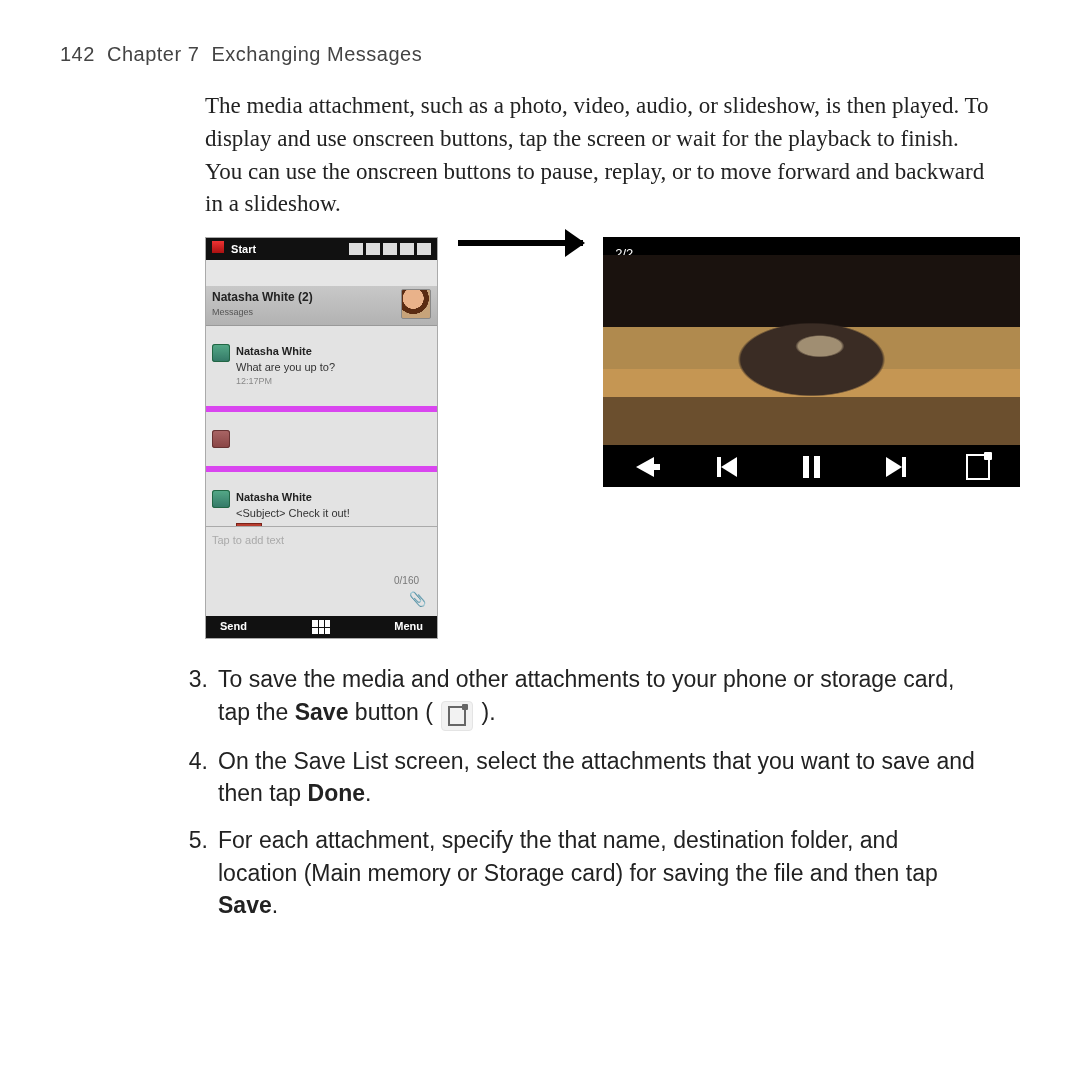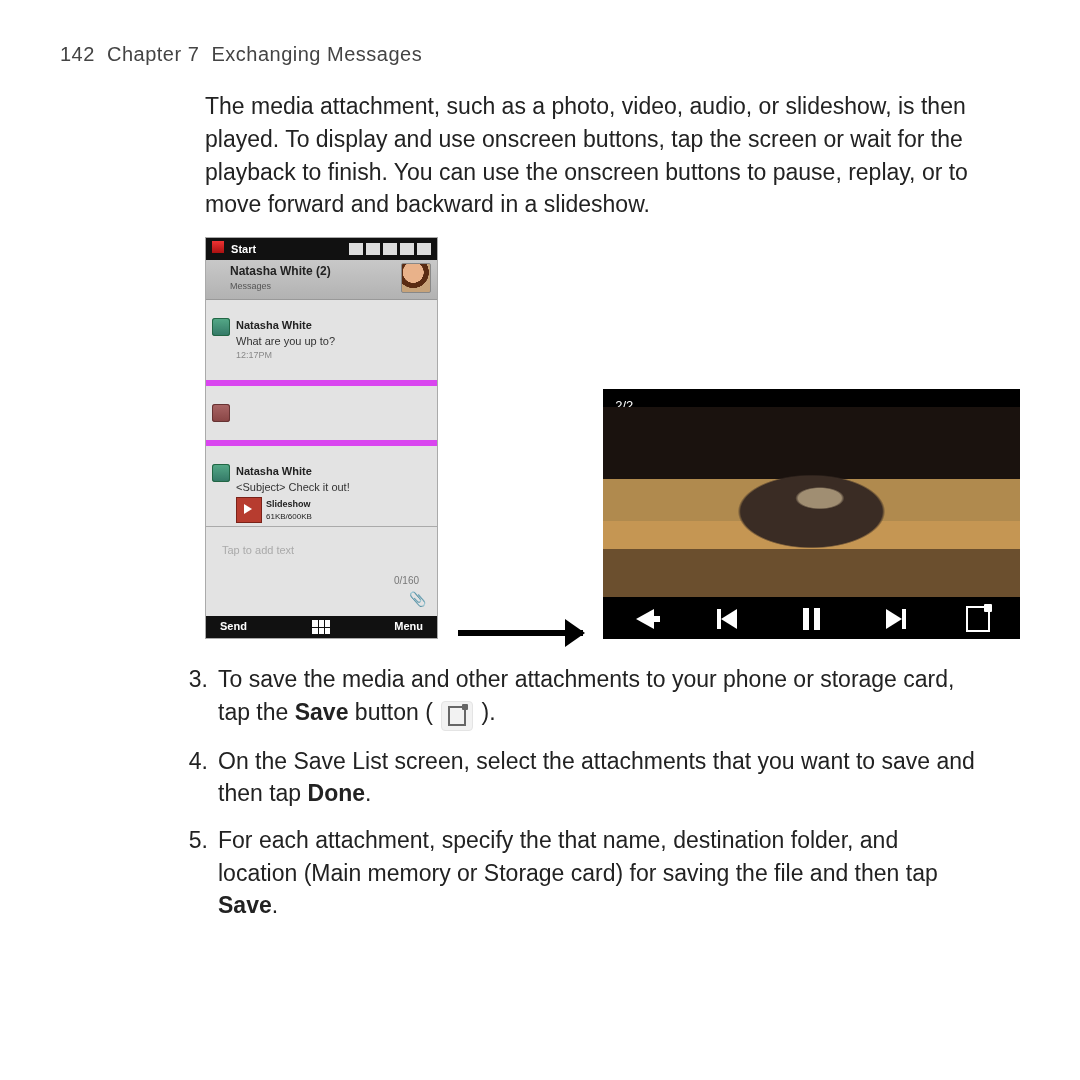--- a/index.html
+++ b/index.html
@@ -25,24 +25,25 @@
     margin-bottom: 22px;
     letter-spacing: 0.5px;
   }
   .body-text {
     margin-left: 145px;
     margin-right: 30px;
     font-size: 23px;
   }
   .para {
     margin-bottom: 10px;
+    font-family: Liberation Serif, serif;
   }
   .figures {
     display: flex;
-    align-items: flex-end;
+    align-items: flex-start;
     margin: 16px 0 24px 145px;
   }
   
   .phone {
     width: 240px;
     height: 400px;
     background: #e6e6e6;
     border: 1px solid #aaa;
     position: relative;
     font-size: 11px;
@@ -69,25 +70,26 @@
     display: flex;
     gap: 3px;
   }
   .sicon {
     width: 14px; height: 12px;
     background: #ddd;
     display: inline-block;
   }
   .thread-head {
     background: linear-gradient(#c8c8c8,#b2b2b2);
-    padding: 3px 6px 6px 24px;
+    padding: 3px 6px 6px 6px;
     border-bottom: 1px solid #999;
     display: flex;
     justify-content: space-between;
     align-items: center;
+    margin-top: 26px;
   }
   .thread-head .tname { font-weight: bold; font-size: 12px; }
   .thread-head .tsub { font-size: 9px; color: #555; }
   .avatar {
     width: 28px; height: 28px;
     background: radial-gradient(circle at 40% 30%, #e9b28a 0 40%, #5a2b12 41% 60%, #c7a37a 61% 100%);
     border: 1px solid #888;
     border-radius: 2px;
   }
   .msglist { background: #e3e3e3; }
@@ -133,21 +135,21 @@
   }
   .attach-meta { font-size: 9px; font-weight: bold; }
   .attach-sub { font-size: 8px; font-weight: normal; }
   .compose {
     position: absolute;
     bottom: 22px;
     left: 0; right: 0;
     height: 90px;
     background: #e3e3e3;
     border-top: 1px solid #aaa;
-    padding: 16px;
+    padding: 6px;
     box-sizing: border-box;
   }
   .compose .placeholder { color:#aaa; font-size:11px; }
   .compose .counter { position:absolute; right:18px; bottom:28px; font-size:10px; color:#777; }
   .compose .clip { position:absolute; right:10px; bottom:6px; font-size:14px; color:#666; }
   .bottombar {
     position:absolute;
     bottom:0; left:0; right:0;
     height:22px;
     background:#111;

